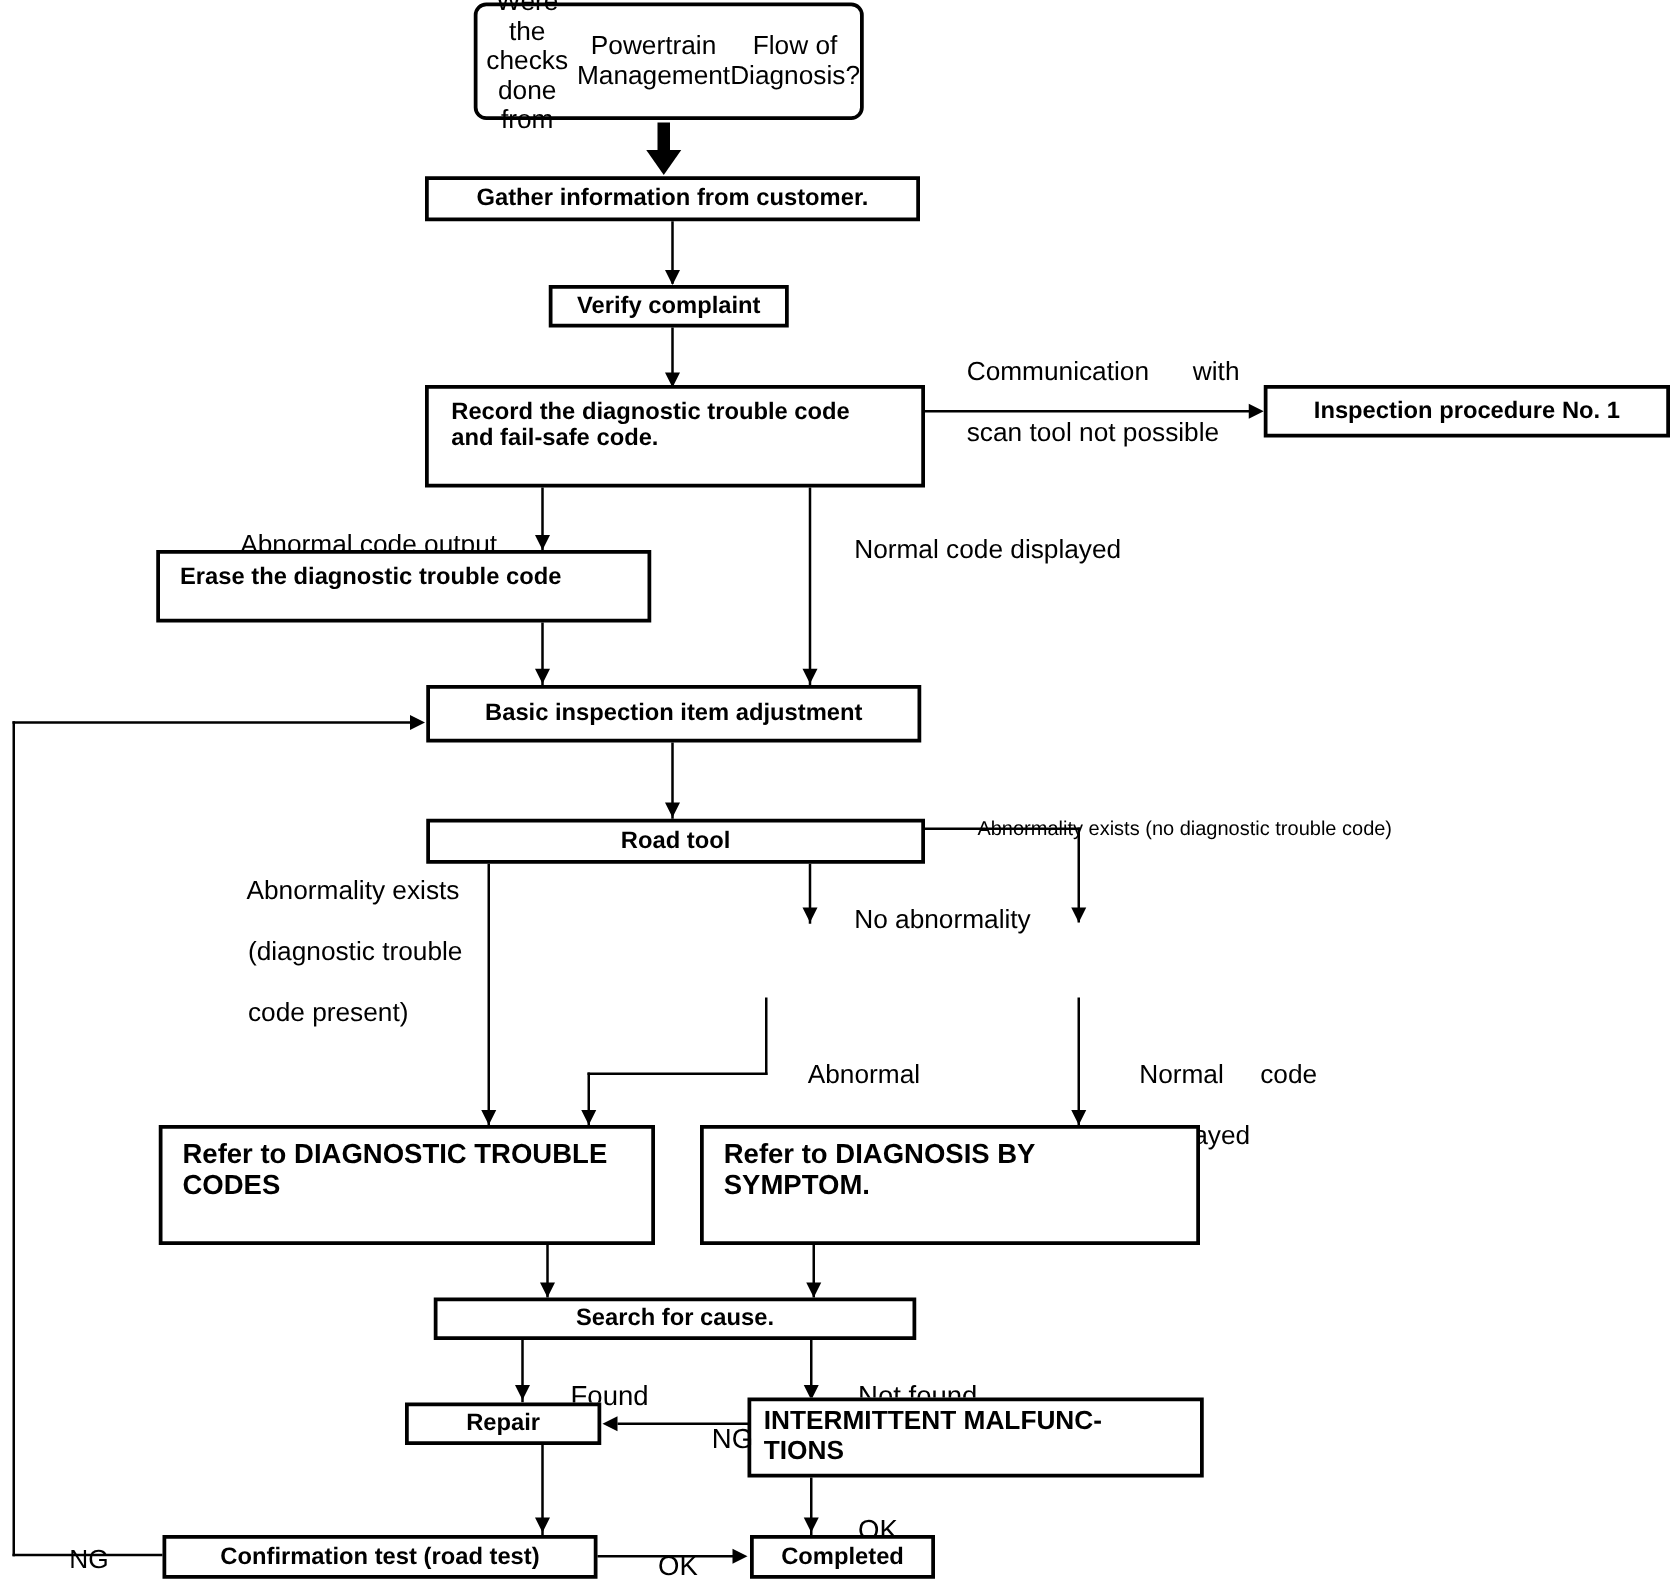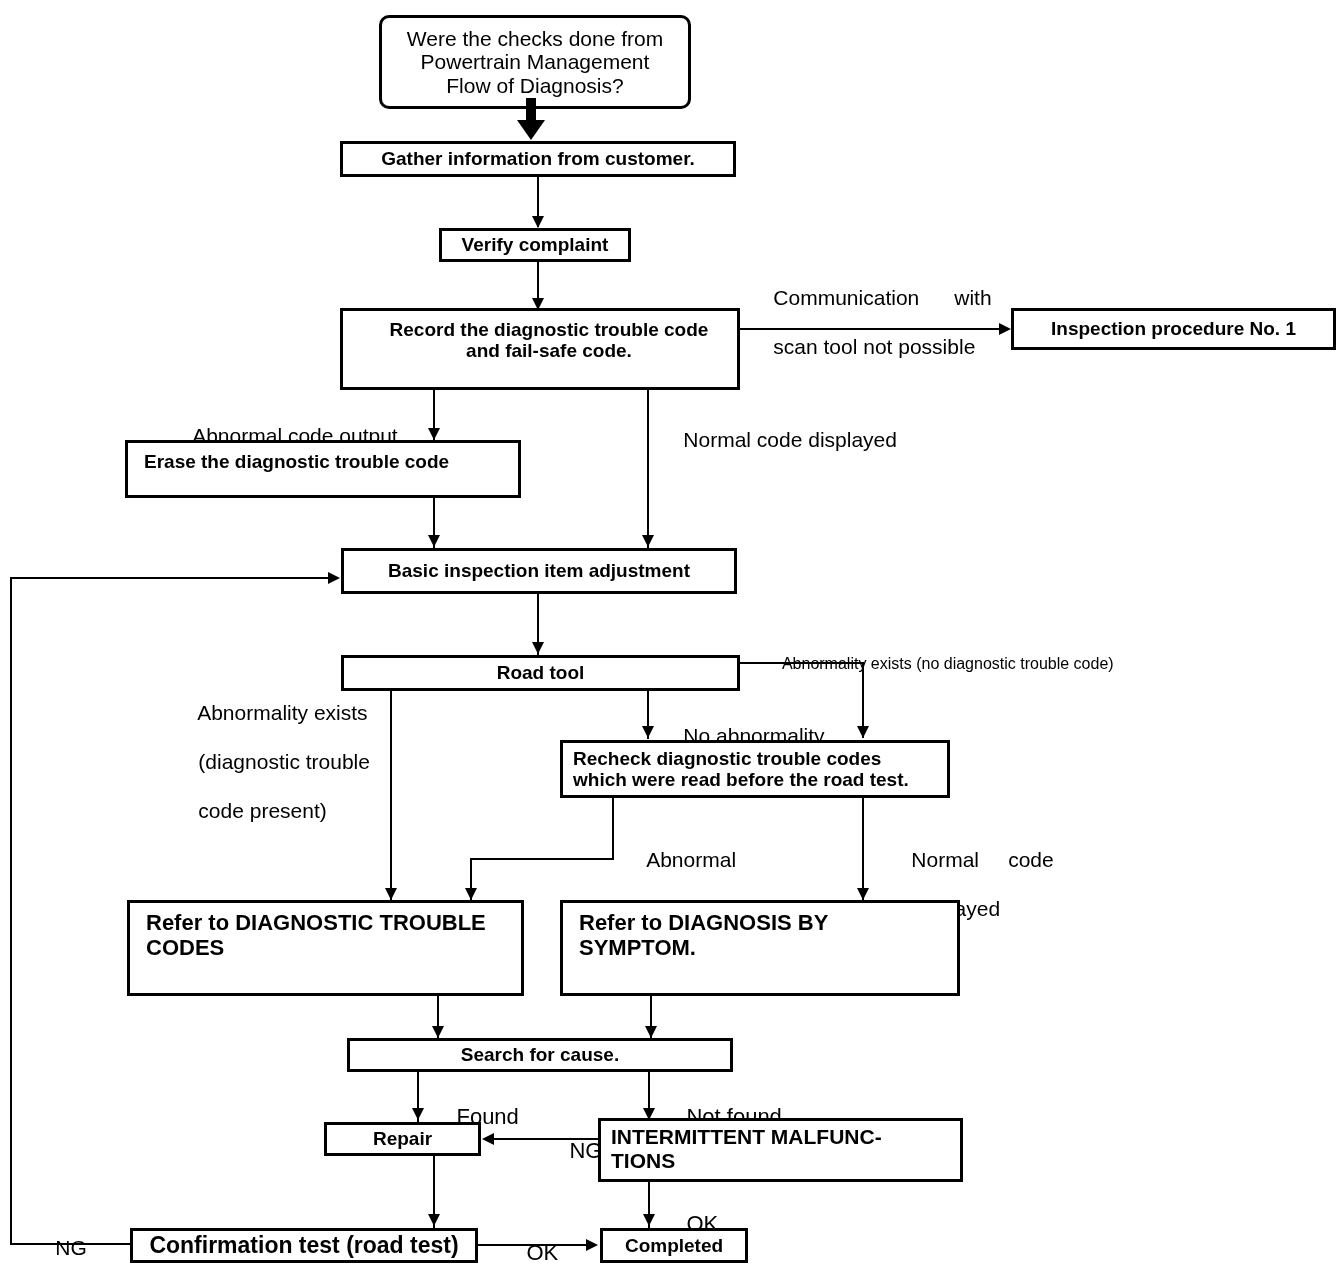--- a/index.html
+++ b/index.html
@@ -30,21 +30,21 @@
   .ah.down{border-left:6px solid transparent;border-right:6px solid transparent;border-top:12px solid #000;}
   .ah.right{border-top:6px solid transparent;border-bottom:6px solid transparent;border-left:12px solid #000;}
   .ah.left{border-top:6px solid transparent;border-bottom:6px solid transparent;border-right:12px solid #000;}
   .ah.down.big{border-left:14px solid transparent;border-right:14px solid transparent;border-top:20px solid #000;}
 </style>
 </head>
 <body>
 
 <div id="stage">
 
-  <div class="box rounded ctr" style="left:379px;top:15px;width:312px;height:94px;font-size:21px;flex-direction:column;">
+  <div class="box rounded ctr" style="left:379px;top:2px;width:312px;height:94px;font-size:21px;flex-direction:row;">
     <span class="txt">Were the checks done from</span>
     <span class="txt">Powertrain Management</span>
     <span class="txt">Flow of Diagnosis?</span>
   </div>
 
   <div class="ln vl fat" style="left:526px;top:98px;width:10px;height:28px;"></div>
   <div class="ah down big" style="left:517px;top:120px;"></div>
 
   <div class="box ctr bold" style="left:340px;top:141px;width:396px;height:36px;font-size:19px;">
     <span class="txt">Gather information from customer.</span>
@@ -53,21 +53,21 @@
   <div class="ln vl" style="left:537px;top:177px;height:50px;"></div>
   <div class="ah down" style="left:532px;top:216px;"></div>
 
   <div class="box ctr bold" style="left:439px;top:228px;width:192px;height:34px;font-size:19px;">
     <span class="txt">Verify complaint</span>
   </div>
 
   <div class="ln vl" style="left:537px;top:262px;height:48px;"></div>
   <div class="ah down" style="left:532px;top:298px;"></div>
 
-  <div class="box tl bold" style="left:340px;top:308px;width:400px;height:82px;font-size:19px;flex-direction:column;padding:8px 0 0 18px;align-items:center;">
+  <div class="box tl bold" style="left:340px;top:308px;width:400px;height:82px;font-size:19px;flex-direction:column;padding:8px 0 0 18px;">
     <span class="txt">Record the diagnostic trouble code</span>
     <span class="txt">and    fail-safe    code.</span>
   </div>
 
   <div class="ln hl" style="left:740px;top:328px;width:265px;"></div>
   <div class="ah right" style="left:999px;top:323px;"></div>
 
   <div class="lbl" style="left:750px;top:262px;font-size:21px;">
     <span>Communication      with</span><br>
     <span>scan tool not possible</span>
@@ -129,24 +129,20 @@
   </div>
 
   <div class="ln vl" style="left:390px;top:691px;height:212px;"></div>
   <div class="ah down" style="left:385px;top:888px;"></div>
   <div class="lbl" style="left:175px;top:677px;font-size:21px;">
     <span>Abnormality exists</span><br>
     <span>(diagnostic trouble</span><br>
     <span>code present)</span>
   </div>
 
-  <div class="box tl bold" style="left:560px;top:740px;width:390px;height:58px;font-size:19px;flex-direction:column;padding:5px 0 0 10px;">
-    <span class="txt">Recheck  diagnostic  trouble  codes</span>
-    <span class="txt">which were read before the road test.</span>
-  </div>
 
   <div class="ln vl" style="left:612px;top:798px;height:62px;"></div>
   <div class="ln hl" style="left:470px;top:858px;width:144px;"></div>
   <div class="ln vl" style="left:470px;top:858px;height:45px;"></div>
   <div class="ah down" style="left:465px;top:888px;"></div>
   <div class="lbl" style="left:624px;top:824px;font-size:21px;">
     <span>Abnormal</span><br>
     <span>code output</span>
   </div>
 
@@ -206,21 +202,21 @@
 
   <div class="ln vl" style="left:648px;top:1182px;height:46px;"></div>
   <div class="ah down" style="left:643px;top:1214px;"></div>
   <div class="lbl" style="left:662px;top:1185px;font-size:22px;">
     <span>OK</span>
   </div>
 
   <div class="ln vl" style="left:433px;top:1156px;height:72px;"></div>
   <div class="ah down" style="left:428px;top:1214px;"></div>
 
-  <div class="box ctr bold" style="left:130px;top:1228px;width:348px;height:35px;font-size:23px;">
+  <div class="box ctr bold" style="left:130px;top:1228px;width:348px;height:35px;font-size:19px;">
     <span class="txt">Confirmation test (road test)</span>
   </div>
 
   <div class="ln hl" style="left:478px;top:1244px;width:110px;"></div>
   <div class="ah right" style="left:586px;top:1239px;"></div>
   <div class="lbl" style="left:502px;top:1214px;font-size:22px;">
     <span>OK</span>
   </div>
 
   <div class="box ctr bold" style="left:600px;top:1228px;width:148px;height:35px;font-size:19px;">

